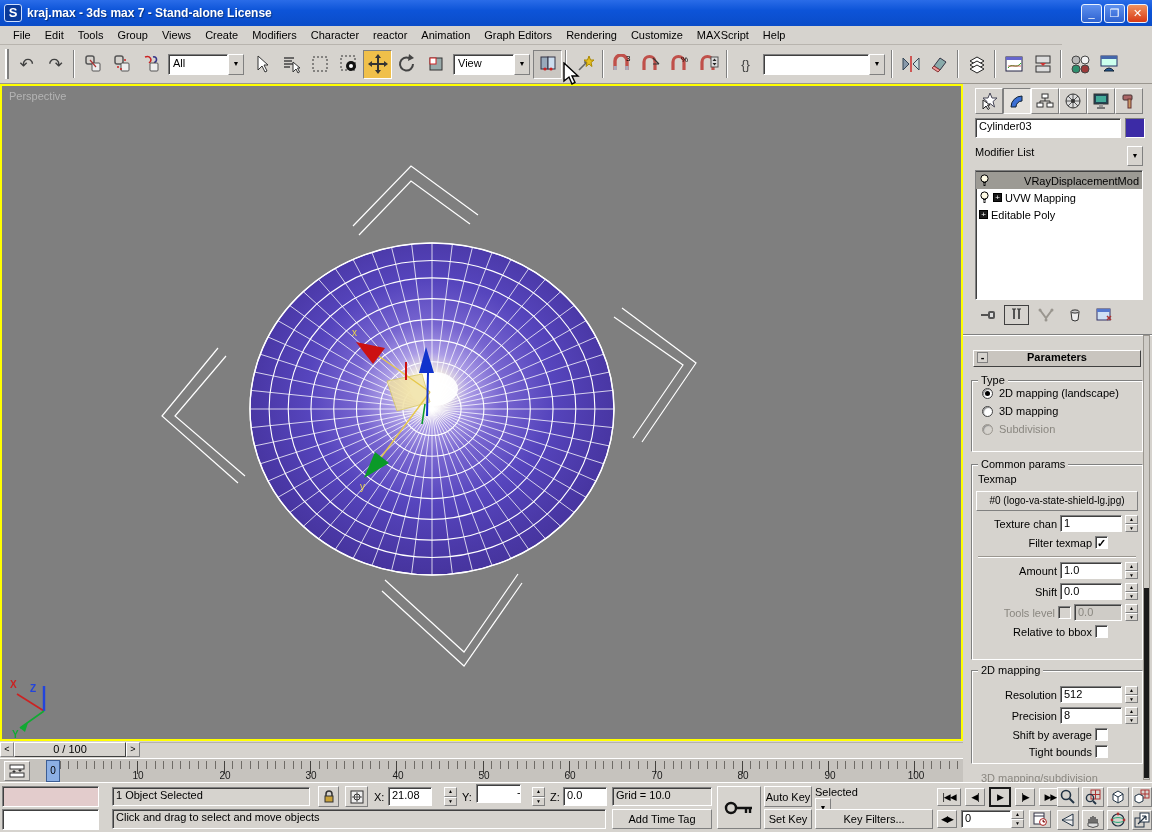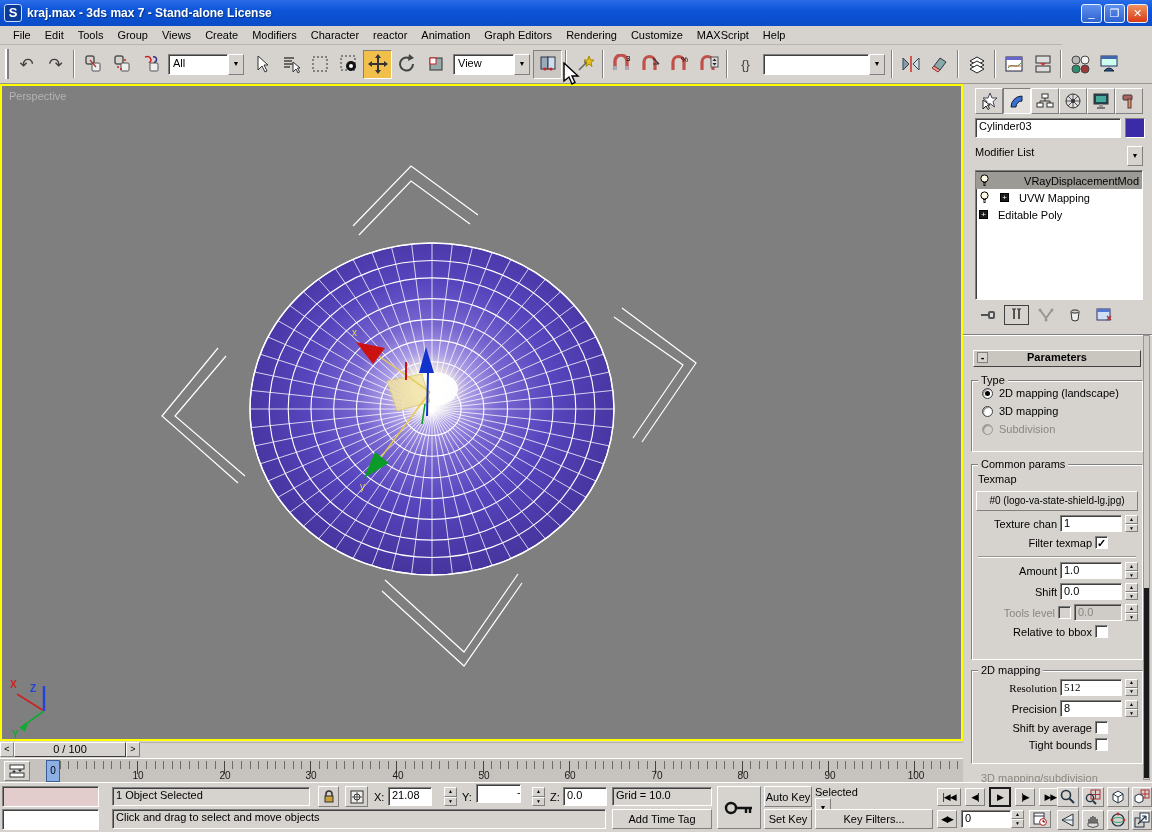--- a/index.html
+++ b/index.html
@@ -48,21 +48,21 @@
   .cmdpanel { position:absolute; top:84px; left:963px; width:189px; height:698px; background:#d6d3ce; }
   .tabs { position:absolute; top:4px; left:12px; display:flex; }
   .tab { width:28px; height:26px; background:#d6d3ce; border:1px solid; border-color:#fff #808080 #808080 #fff; display:flex; align-items:center; justify-content:center; }
   .tab.active { border-color:#808080 #fff #fff #808080; background:#e4e1dc; }
   .namerow { position:absolute; top:34px; left:12px; width:170px; height:20px; display:flex; gap:4px; }
   .namefield { width:146px; height:20px; }
   .swatch { width:20px; height:20px; border:1px solid; border-color:#808080 #fff #fff #808080; }
   .modlist { position:absolute; top:62px; left:12px; width:168px; height:20px; display:flex; }
   .modlist .dval { flex:1; }
   .stackbox { position:absolute; top:86px; left:12px; width:168px; height:130px; background:#fff; border:1px solid; border-color:#808080 #fff #fff #808080; box-shadow:inset 1px 1px 0 #404040; padding-top:1px; }
-  .stackrow { height:17px; display:flex; align-items:center; gap:10px; padding:0 3px; white-space:nowrap; }
+  .stackrow { height:17px; display:flex; align-items:center; gap:3px; padding:0 3px; white-space:nowrap; }
   .stackrow.sel { background:#9c9a94; }
   .bulb { width:11px; height:13px; flex:0 0 auto; }
   .plusbox { width:9px; height:9px; border:1px solid #000; background:#fff; font-size:8px; line-height:7px; text-align:center; flex:0 0 auto; }
   .plusbox::before { content:"+"; }
   .plusbox.dark{ background:#1a1a1a; color:#fff; }
   .stacktools { position:absolute; top:220px; left:12px; width:168px; height:22px; display:flex; align-items:center; gap:4px; }
   .stb { width:25px; height:20px; display:flex; align-items:center; justify-content:center; }
   .stb.outl { border:1px solid #404040; }
   .paneldiv { position:absolute; top:250px; left:0; width:189px; border-top:1px solid #808080; border-bottom:1px solid #fff; }
   .rollhdr { position:absolute; top:266px; left:10px; width:168px; height:17px; background:#c9c5bf; border:1px solid; border-color:#fff #404040 #404040 #fff; text-align:center; font-weight:bold; }
@@ -638,21 +638,21 @@
           </span>
       </div>
       <div class="sprow" style="padding-right:34px;">
         <span>Relative to bbox</span>
         <span class="cb"></span>
       </div>
     </div>
 
     <div class="grp" style="top:586px; height:94px;">
       <span class="grptitle">2D mapping</span>
-      <div class="sprow" style="margin-top:8px;font-family:Liberation Serif, serif;">
+      <div class="sprow" style="margin-top:15px;">
         <span>Resolution</span>
         <span class="spfield">512</span>
         <span class="spin">
             <div class="up"></div>
             <div class="dn"></div>
           </span>
       </div>
       <div class="sprow">
         <span>Precision</span>
         <span class="spfield">8</span>

